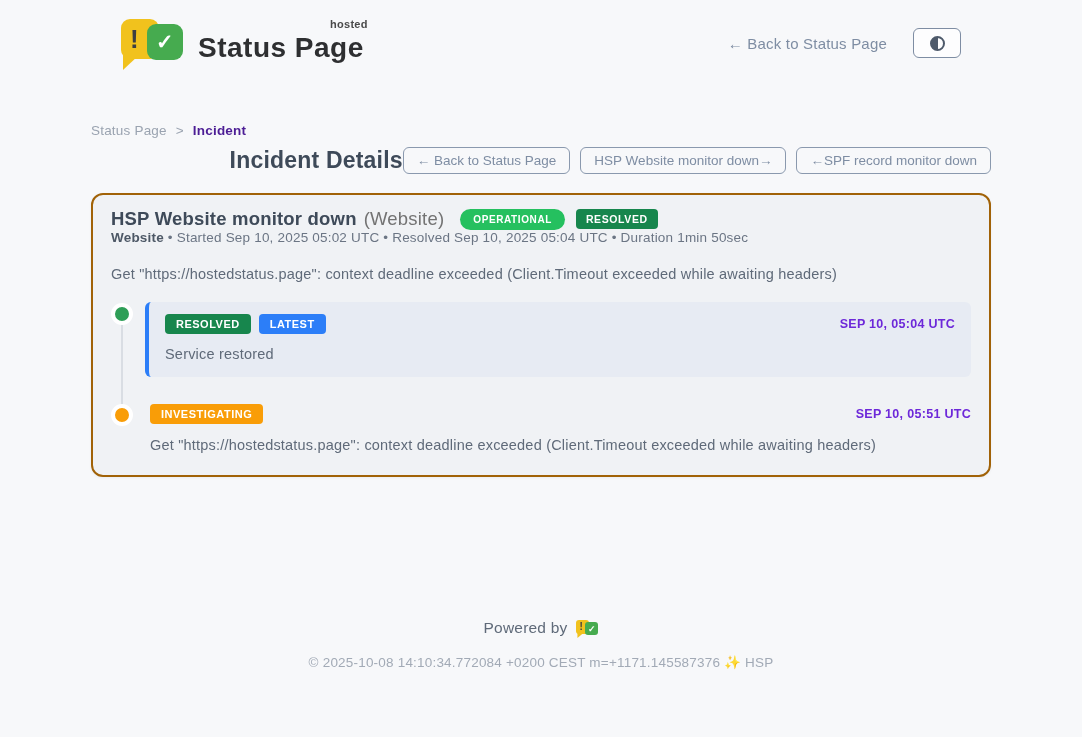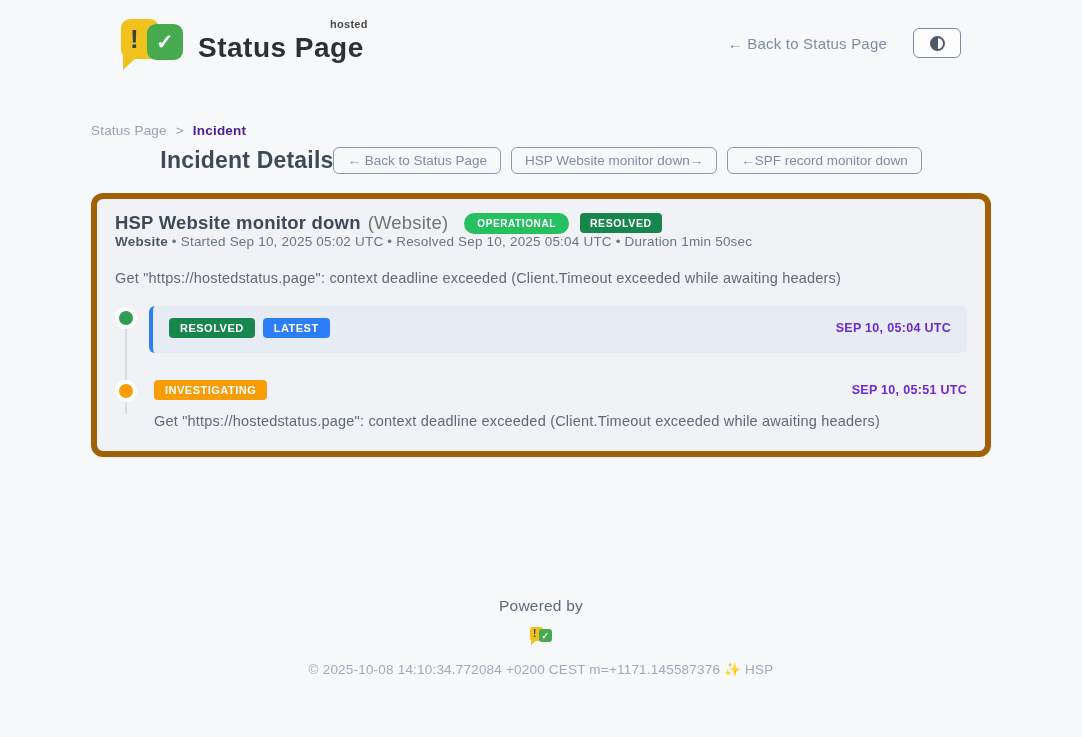--- a/index.html
+++ b/index.html
@@ -30,28 +30,28 @@
     display: flex; align-items: center; justify-content: center; cursor: pointer; padding: 0; }
   .half-circle { width: 15px; height: 15px; border-radius: 50%; border: 2px solid #4e5a6b;
     background: linear-gradient(90deg, #4e5a6b 50%, rgba(0,0,0,0) 50%); }
 
   
   .main { width: 900px; margin: 0 auto; }
   .breadcrumb { margin-top: 49px; font-size: 13.5px; color: #9aa3b0; display: flex; gap: 9px; align-items: center; }
   .breadcrumb .crumb-root { cursor: pointer; }
   .breadcrumb .current { color: #4c1d95; font-weight: 700; }
 
-  .title-row { margin-top: 9px; display: flex; align-items: center; justify-content: center; }
+  .title-row { margin-top: 9px; display: flex; align-items: center; justify-content: flex-end; }
   h1 { margin: 0; font-size: 23px; font-weight: 700; color: #3e4a59; letter-spacing: .2px; }
   .nav-btns { display: flex; gap: 10px; }
   .nav-btn { border: 1px solid #8a99ae; background: transparent; color: #7e8da3; font-size: 13.5px;
     padding: 5px 13px; border-radius: 6px; font-family: inherit; cursor: pointer; white-space: nowrap; }
 
   
-  .card { margin-top: 19px; background: #f0f2f5; border: 6px solid #a16207; border-radius: 12px;
+  .card { margin-top: 19px; background: #f0f2f5; border: 2px solid #a16207; border-radius: 12px;
     padding: 13px 18px 22px; box-shadow: 0 1px 3px rgba(20,30,50,.05); }
   .card-title-row { display: flex; align-items: center; }
   .card-title { font-size: 18.5px; font-weight: 700; color: #3e4a59; }
   .card-component { font-size: 18.5px; font-weight: 400; color: #737373; margin-left: 7px; }
   .badge-pill { background: #25c05f; color: #fff; font-size: 10px; font-weight: 700; letter-spacing: .6px;
     padding: 5px 13px; border-radius: 999px; margin-left: 16px; }
   .badge-dark { background: #17864d; color: #fff; font-size: 10.5px; font-weight: 700; letter-spacing: .6px;
     padding: 4px 10px; border-radius: 4px; margin-left: 11px; }
   .meta { font-size: 13.5px; color: #6b7584; }
   .meta .meta-component { font-weight: 700; color: #4d5866; }
@@ -73,21 +73,21 @@
   .badge-resolved { background: #17864d; }
   .badge-latest { background: #2c7ef8; }
   .badge-investigating { background: #f99d07; }
   .t-time { margin-left: auto; font-size: 12.5px; font-weight: 700; color: #6d28d9; letter-spacing: .3px; white-space: nowrap; }
   .t-msg { margin-top: 12px; font-size: 14.5px; color: #5f6a79; }
   .t-plain { padding: 1px 0 0 5px; }
   .t-plain .t-msg { margin-top: 13px; }
 
   
   .footer { margin-top: 140px; text-align: center; }
-  .powered { display: inline-flex; align-items: center; justify-content: center; gap: 9px; font-size: 15.5px; color: #5f6a79; cursor: pointer; flex-direction: column; }
+  .powered { display: inline-flex; align-items: center; justify-content: center; gap: 9px; font-size: 15.5px; color: #5f6a79; cursor: pointer; }
   .mini-mark { position: relative; width: 22px; height: 22px; display: inline-block; }
   .mini-yellow { position: absolute; left: 0; top: 3px; width: 13px; height: 14px; background: #f1c21d; border-radius: 3px; }
   .mini-tail { position: absolute; left: 1px; top: 16px; width: 6px; height: 5px; background: #f1c21d; clip-path: polygon(0 0, 100% 0, 0 100%); }
   .mini-excl { position: absolute; left: 3px; top: 4px; color: #3d3f42; font-weight: 800; font-size: 10px; }
   .mini-green { position: absolute; left: 9px; top: 5px; width: 13px; height: 13px; background: #46ab4f; border-radius: 3px;
     color: #fff; display: flex; align-items: center; justify-content: center; font-size: 9px; font-weight: 800; }
   .copyright { margin-top: 15px; font-size: 13.5px; color: #a2aab6; letter-spacing: .2px; }
 </style>
 </head>
 <body>
@@ -150,20 +150,21 @@
       <div class="t-entry">
         <span class="t-dot green"></span>
         <div class="t-box">
           <div class="t-head">
             <span class="t-badges">
               <span class="badge-sm badge-resolved">RESOLVED</span>
               <span class="badge-sm badge-latest">LATEST</span>
             </span>
             <span class="t-time">SEP 10, 05:04 UTC</span>
           </div>
+          <div class="t-msg">Service restored</div>
         </div>
       </div>
 
       <div class="t-entry">
         <span class="t-dot orange"></span>
         <div class="t-plain">
           <div class="t-head">
             <span class="t-badges">
               <span class="badge-sm badge-investigating">INVESTIGATING</span>
             </span>

